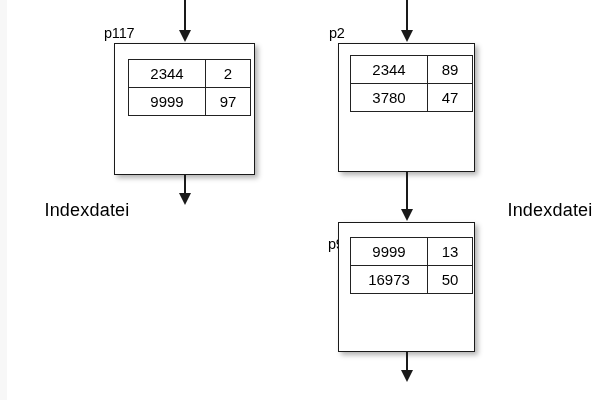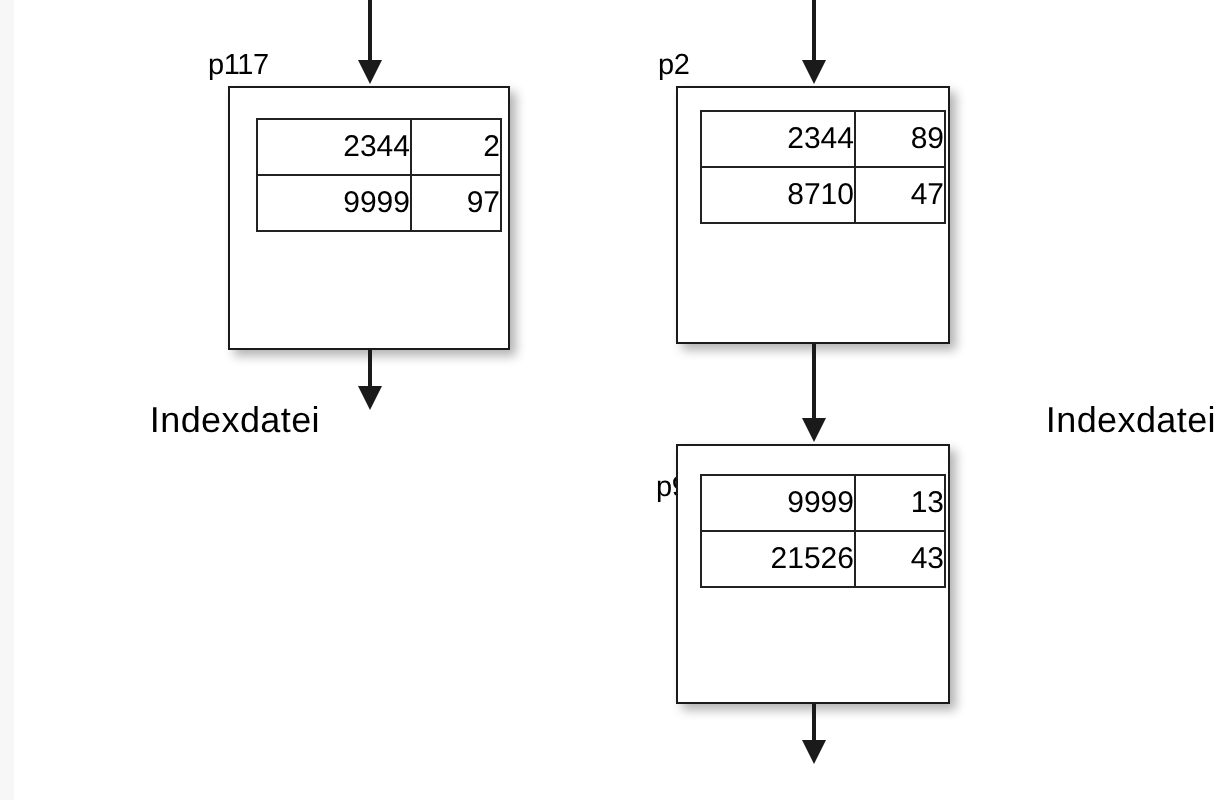--- a/index.html
+++ b/index.html
@@ -51,21 +51,21 @@
 
   
   .entry-table {
     position: absolute;
     border-collapse: collapse;
     background: #ffffff;
   }
   .entry-table td {
     border: 1.4px solid #222222;
     font-size: 15px;
-    text-align: right;
+    text-align: center;
     color: #000000;
     padding: 0;
     line-height: 1;
     font-family: "Liberation Sans", sans-serif;
   }
   .entry-table td.key { width: 76px; height: 27px; }
   .entry-table td.val { width: 44px; height: 27px; }
 
   
   .arrow {
@@ -87,21 +87,21 @@
     border-left: 6px solid transparent;
     border-right: 6px solid transparent;
     border-top: 12px solid #1a1a1a;
   }
 
   
   .caption {
     position: absolute;
     font-size: 18px;
     line-height: 25px;
-    text-align: right;
+    text-align: center;
     color: #000000;
     letter-spacing: 0.2px;
     white-space: nowrap;
   }
 </style>
 </head>
 <body>
 
 <div id="canvas">
 
@@ -147,21 +147,21 @@
 
   <div class="block" style="left:338px; top:43px; width:137px; height:129px;"></div>
 
   <table class="entry-table" style="left:350px; top:55px;">
     <tbody>
       <tr>
         <td class="key">2344</td>
         <td class="val">89</td>
       </tr>
       <tr>
-        <td class="key">8710</td>
+        <td class="key">3780</td>
         <td class="val">47</td>
       </tr>
     </tbody>
   </table>
 
   <div class="arrow" style="left:400px; top:172px; width:14px; height:51px;">
     <div class="shaft" style="height:39px;"></div>
     <div class="head" style="top:37px;"></div>
   </div>
 
@@ -169,22 +169,22 @@
 
   <div class="block" style="left:338px; top:222px; width:137px; height:130px;"></div>
 
   <table class="entry-table" style="left:350px; top:237px;">
     <tbody>
       <tr>
         <td class="key">9999</td>
         <td class="val">13</td>
       </tr>
       <tr>
-        <td class="key">21526</td>
-        <td class="val">43</td>
+        <td class="key">16973</td>
+        <td class="val">50</td>
       </tr>
     </tbody>
   </table>
 
   <div class="arrow" style="left:400px; top:352px; width:14px; height:32px;">
     <div class="shaft" style="height:20px;"></div>
     <div class="head" style="top:18px;"></div>
   </div>
 
   <div class="caption" style="left:492px; top:198px; width:116px;">

